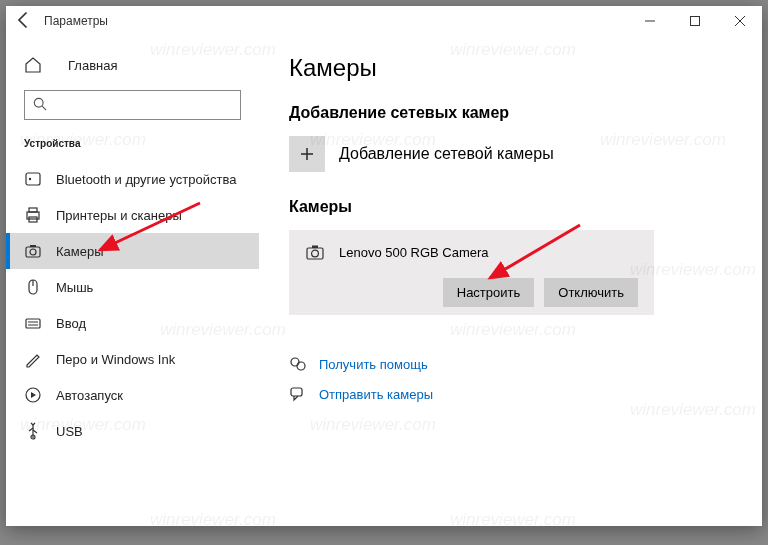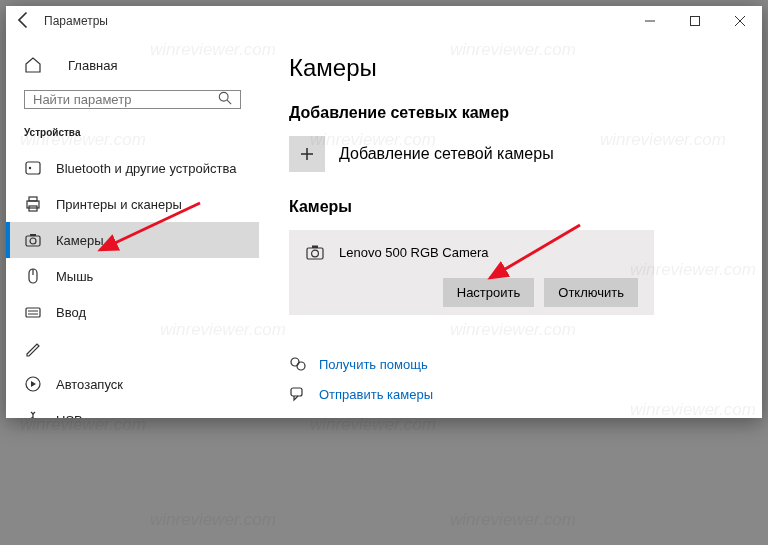--- a/index.html
+++ b/index.html
@@ -7,21 +7,21 @@
     font-family: "Segoe UI", Tahoma, sans-serif;
     background: #888;
     width: 768px;
     height: 545px;
     overflow: hidden;
     position: relative;
   }
   .window {
     position: absolute;
     left: 6px; top: 6px;
-    width: 756px; height: 412px;
+    width: 756px; height: 520px;
     background: #fff;
     box-shadow: 0 4px 20px rgba(0,0,0,.4);
     display: flex;
     flex-direction: column;
   }
   .titlebar {
     height: 30px;
     display: flex;
     align-items: center;
     padding-left: 8px;
@@ -200,21 +200,20 @@
     <div class="sidebar">
       <div class="side-home">
         <span class="icon">
           <svg viewBox="0 0 18 18">
               <path d="M2 8 L9 2 L16 8 V16 H2 Z" stroke="#333" stroke-width="1.2" fill="none"></path>
             </svg>
         </span>
         <span>Главная</span>
       </div>
       <div class="searchbox">
-        <input placeholder="Найти параметр" style="">
         <span>
           <svg width="14" height="14" viewBox="0 0 16 16">
               <circle cx="6.5" cy="6.5" r="5" stroke="#555" stroke-width="1.3" fill="none"></circle>
               <line x1="10.5" y1="10.5" x2="15" y2="15" stroke="#555" stroke-width="1.3"></line>
             </svg>
         </span>
       </div>
       <div class="category">Устройства</div>
 
       <div class="nav-item">
@@ -264,20 +263,21 @@
             </svg>
         </span>
         <span>Ввод</span>
       </div>
       <div class="nav-item">
         <span class="icon">
           <svg viewBox="0 0 18 18">
               <path d="M3 15 L13 5 L15 7 L5 17 L3 17 Z" stroke="#333" stroke-width="1.2" fill="none"></path>
             </svg>
         </span>
+        <span>Перо и Windows Ink</span>
       </div>
       <div class="nav-item">
         <span class="icon">
           <svg viewBox="0 0 18 18">
               <circle cx="9" cy="9" r="7" stroke="#333" stroke-width="1.2" fill="none"></circle>
               <path d="M7 6 L12 9 L7 12 Z" fill="#333"></path>
             </svg>
         </span>
         <span>Автозапуск</span>
       </div>

